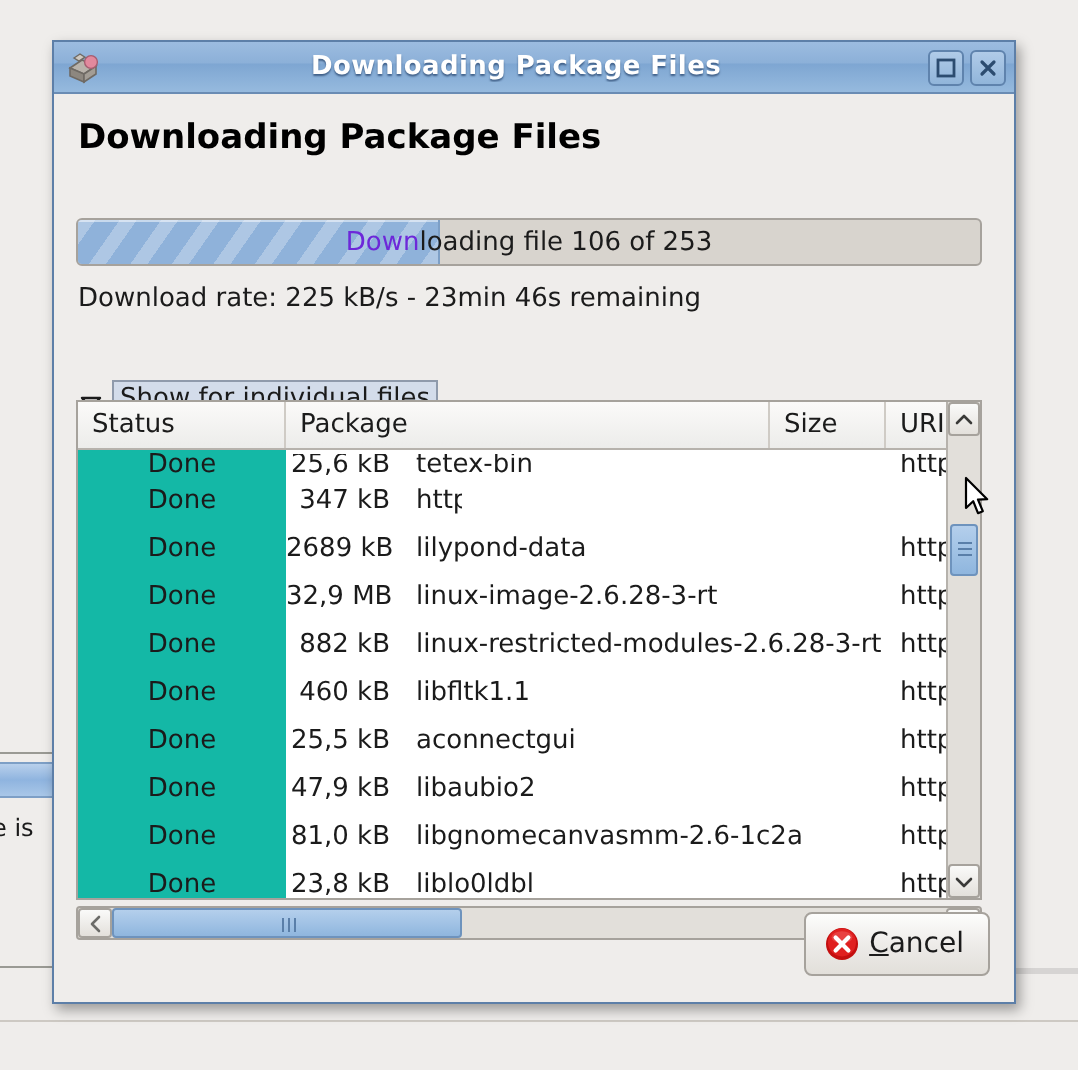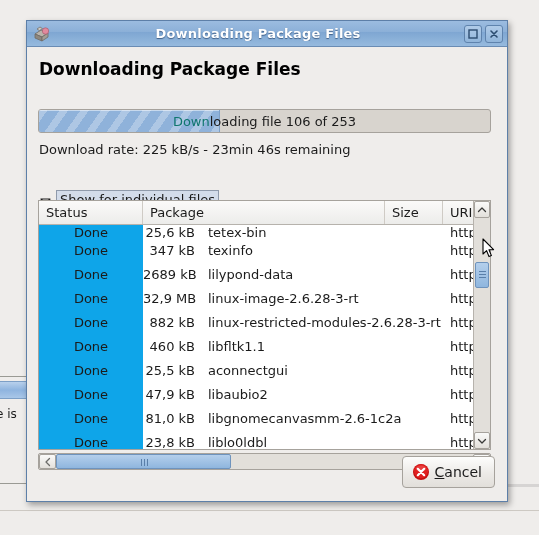--- a/index.html
+++ b/index.html
@@ -168,21 +168,21 @@
     position: absolute;
     left: 0; right: 0; top: 0; bottom: 0;
     display: flex;
     align-items: center;
     justify-content: center;
     font-size: 13px;
     color: #1b1b1b;
     white-space: nowrap;
   }
   #progress-text .ptxt-light {
-    color: #0f766e;
+    color: #6d28d9;
   }
 
   #download-rate {
     position: absolute;
     left: 12px; top: 95px;
     font-size: 13px;
     color: #1b1b1b;
     white-space: nowrap;
   }
 
@@ -266,21 +266,21 @@
     overflow: hidden;
   }
   .row.partial .cell { line-height: 11px; }
   .cell {
     box-sizing: border-box;
     overflow: hidden;
     white-space: nowrap;
   }
   .cell-status {
     width: 104px;
-    background: #0ea5e9;
+    background: #14b8a6;
     height: 100%;
     display: flex;
     align-items: center;
     justify-content: center;
   }
   .row.partial .cell-status { align-items: flex-end; }
   .cell-size {
     width: 58px;
     text-align: right;
     padding-right: 6px;
@@ -477,21 +477,20 @@
         <div id="list-rows">
             <div class="row partial">
               <div class="cell cell-status">Done</div>
               <div class="cell cell-size">25,6 kB</div>
               <div class="cell cell-package">tetex-bin</div>
               <div class="cell cell-uri">http</div>
             </div>
             <div class="row">
               <div class="cell cell-status">Done</div>
               <div class="cell cell-size">347 kB</div>
-              <div class="cell cell-package">texinfo</div>
               <div class="cell cell-uri">http</div>
             </div>
             <div class="row">
               <div class="cell cell-status">Done</div>
               <div class="cell cell-size">2689 kB</div>
               <div class="cell cell-package">lilypond-data</div>
               <div class="cell cell-uri">http</div>
             </div>
             <div class="row">
               <div class="cell cell-status">Done</div>

